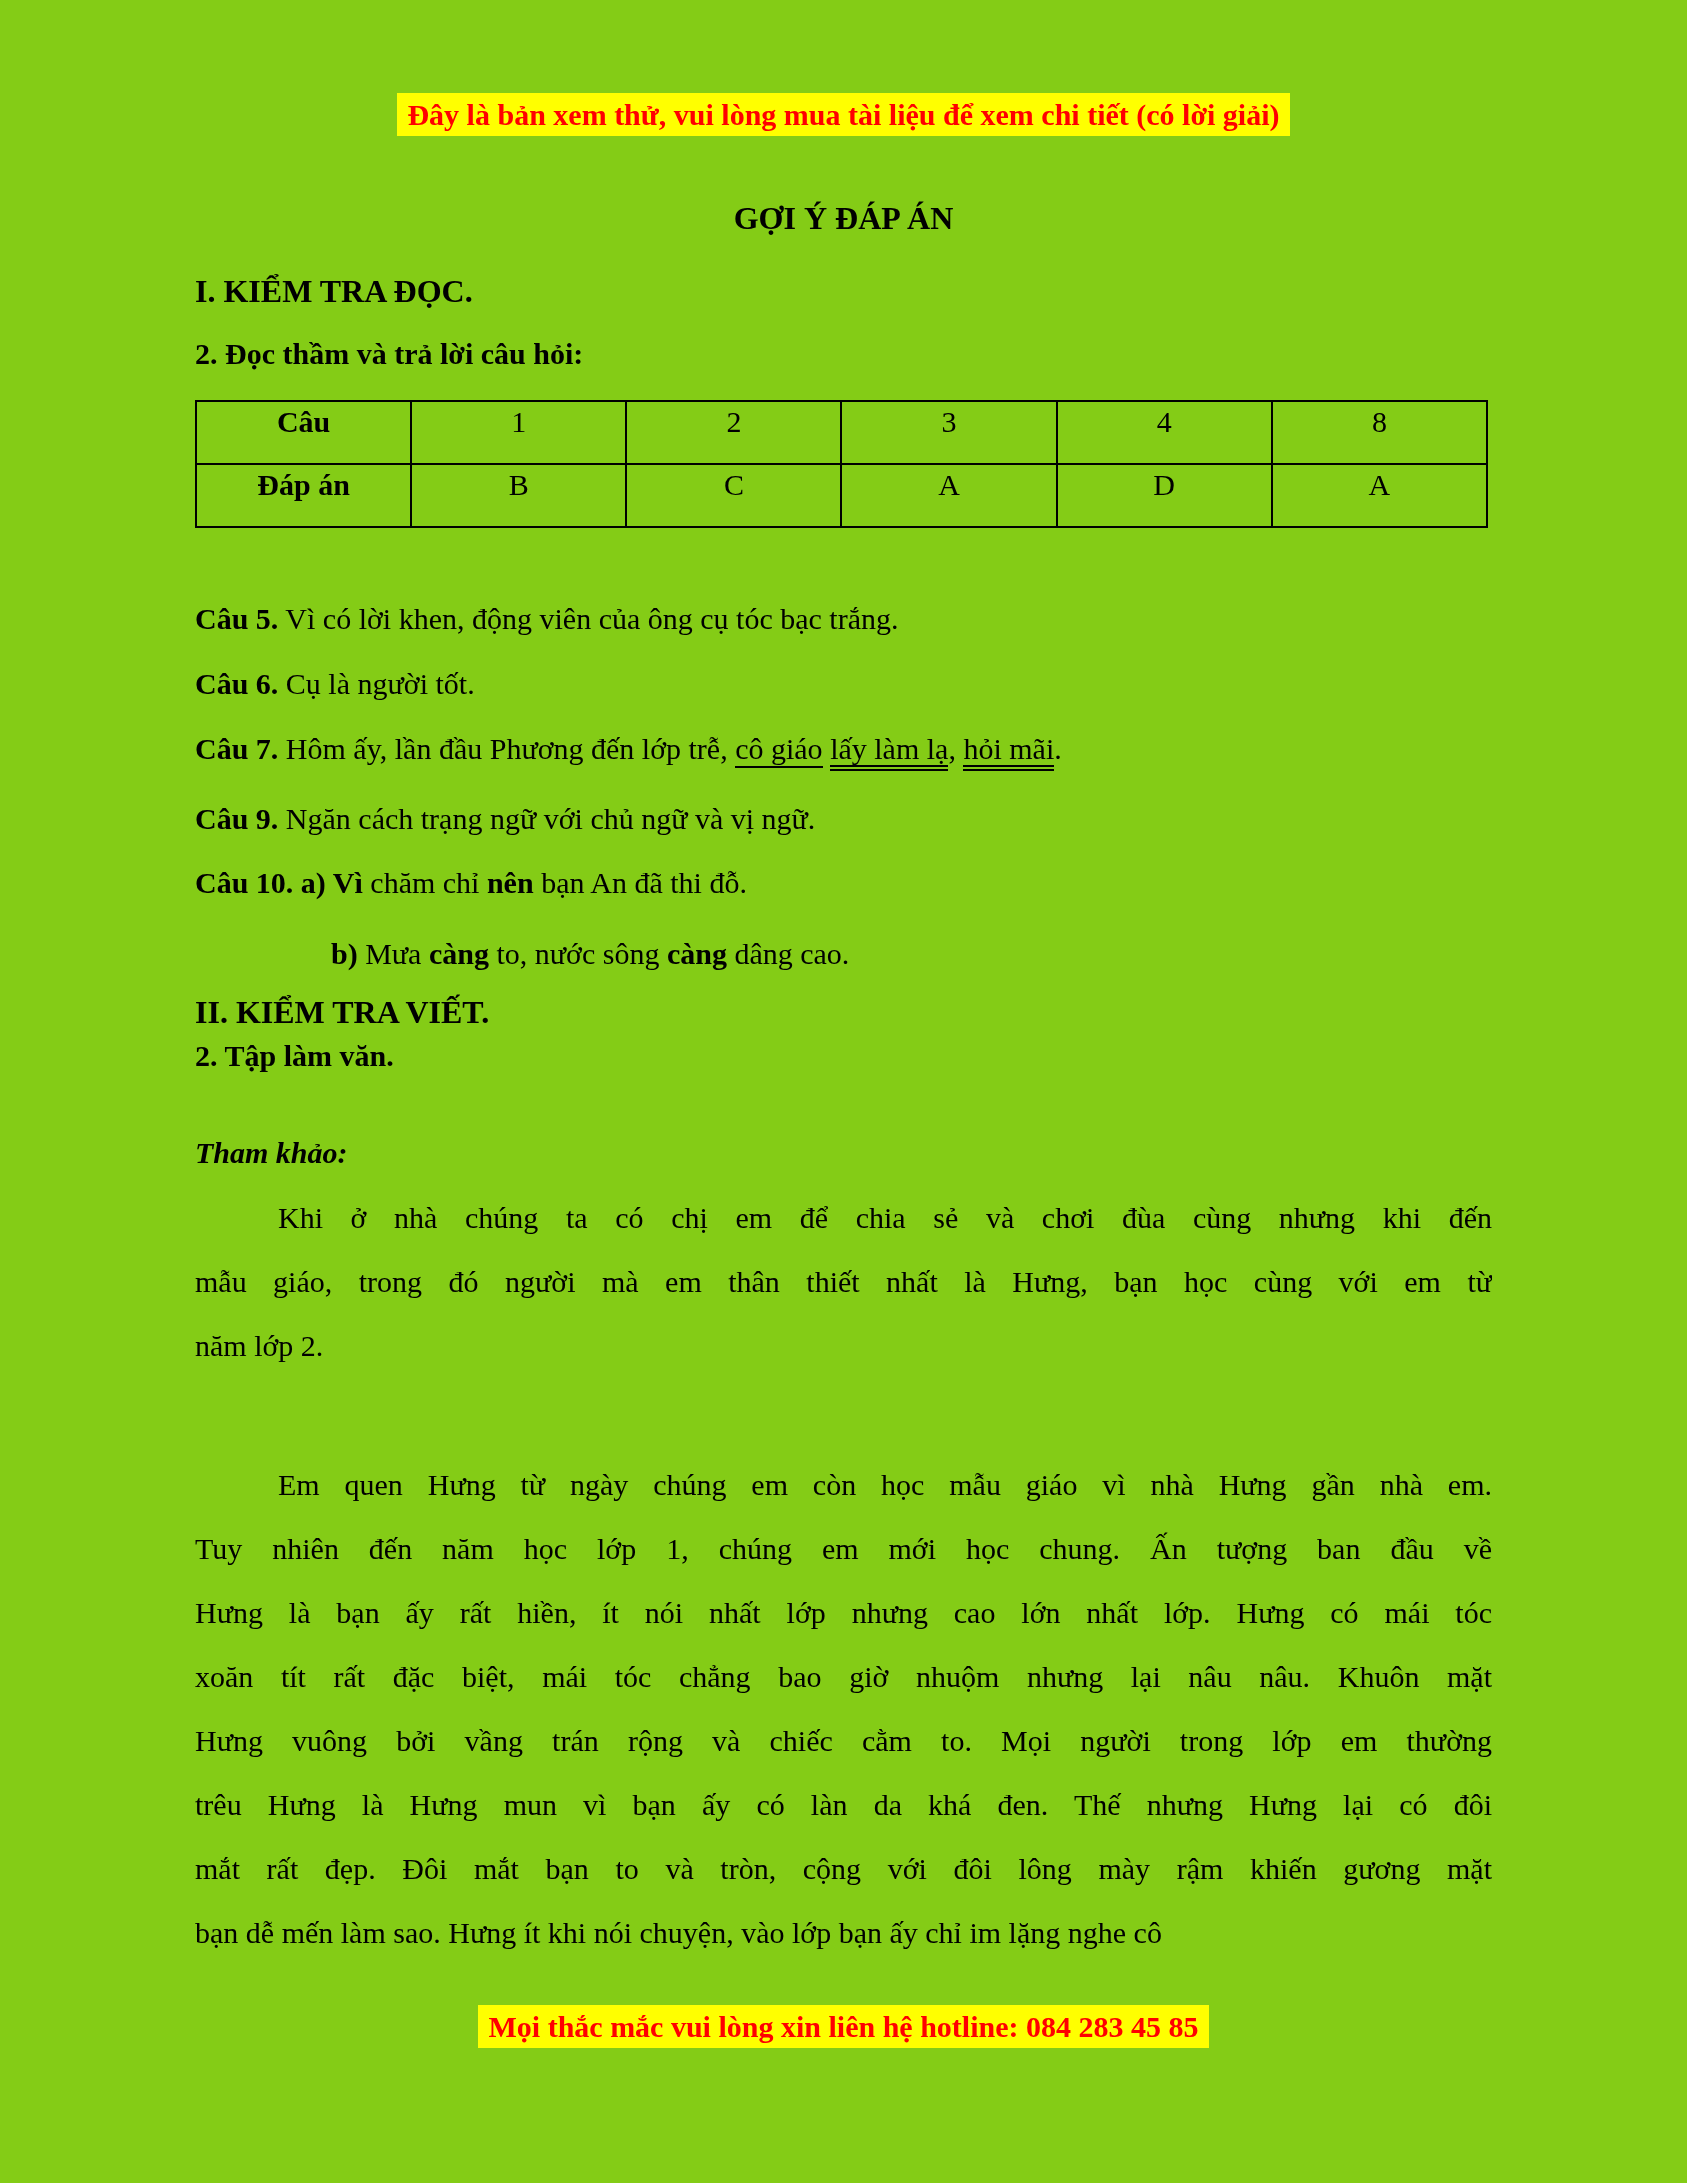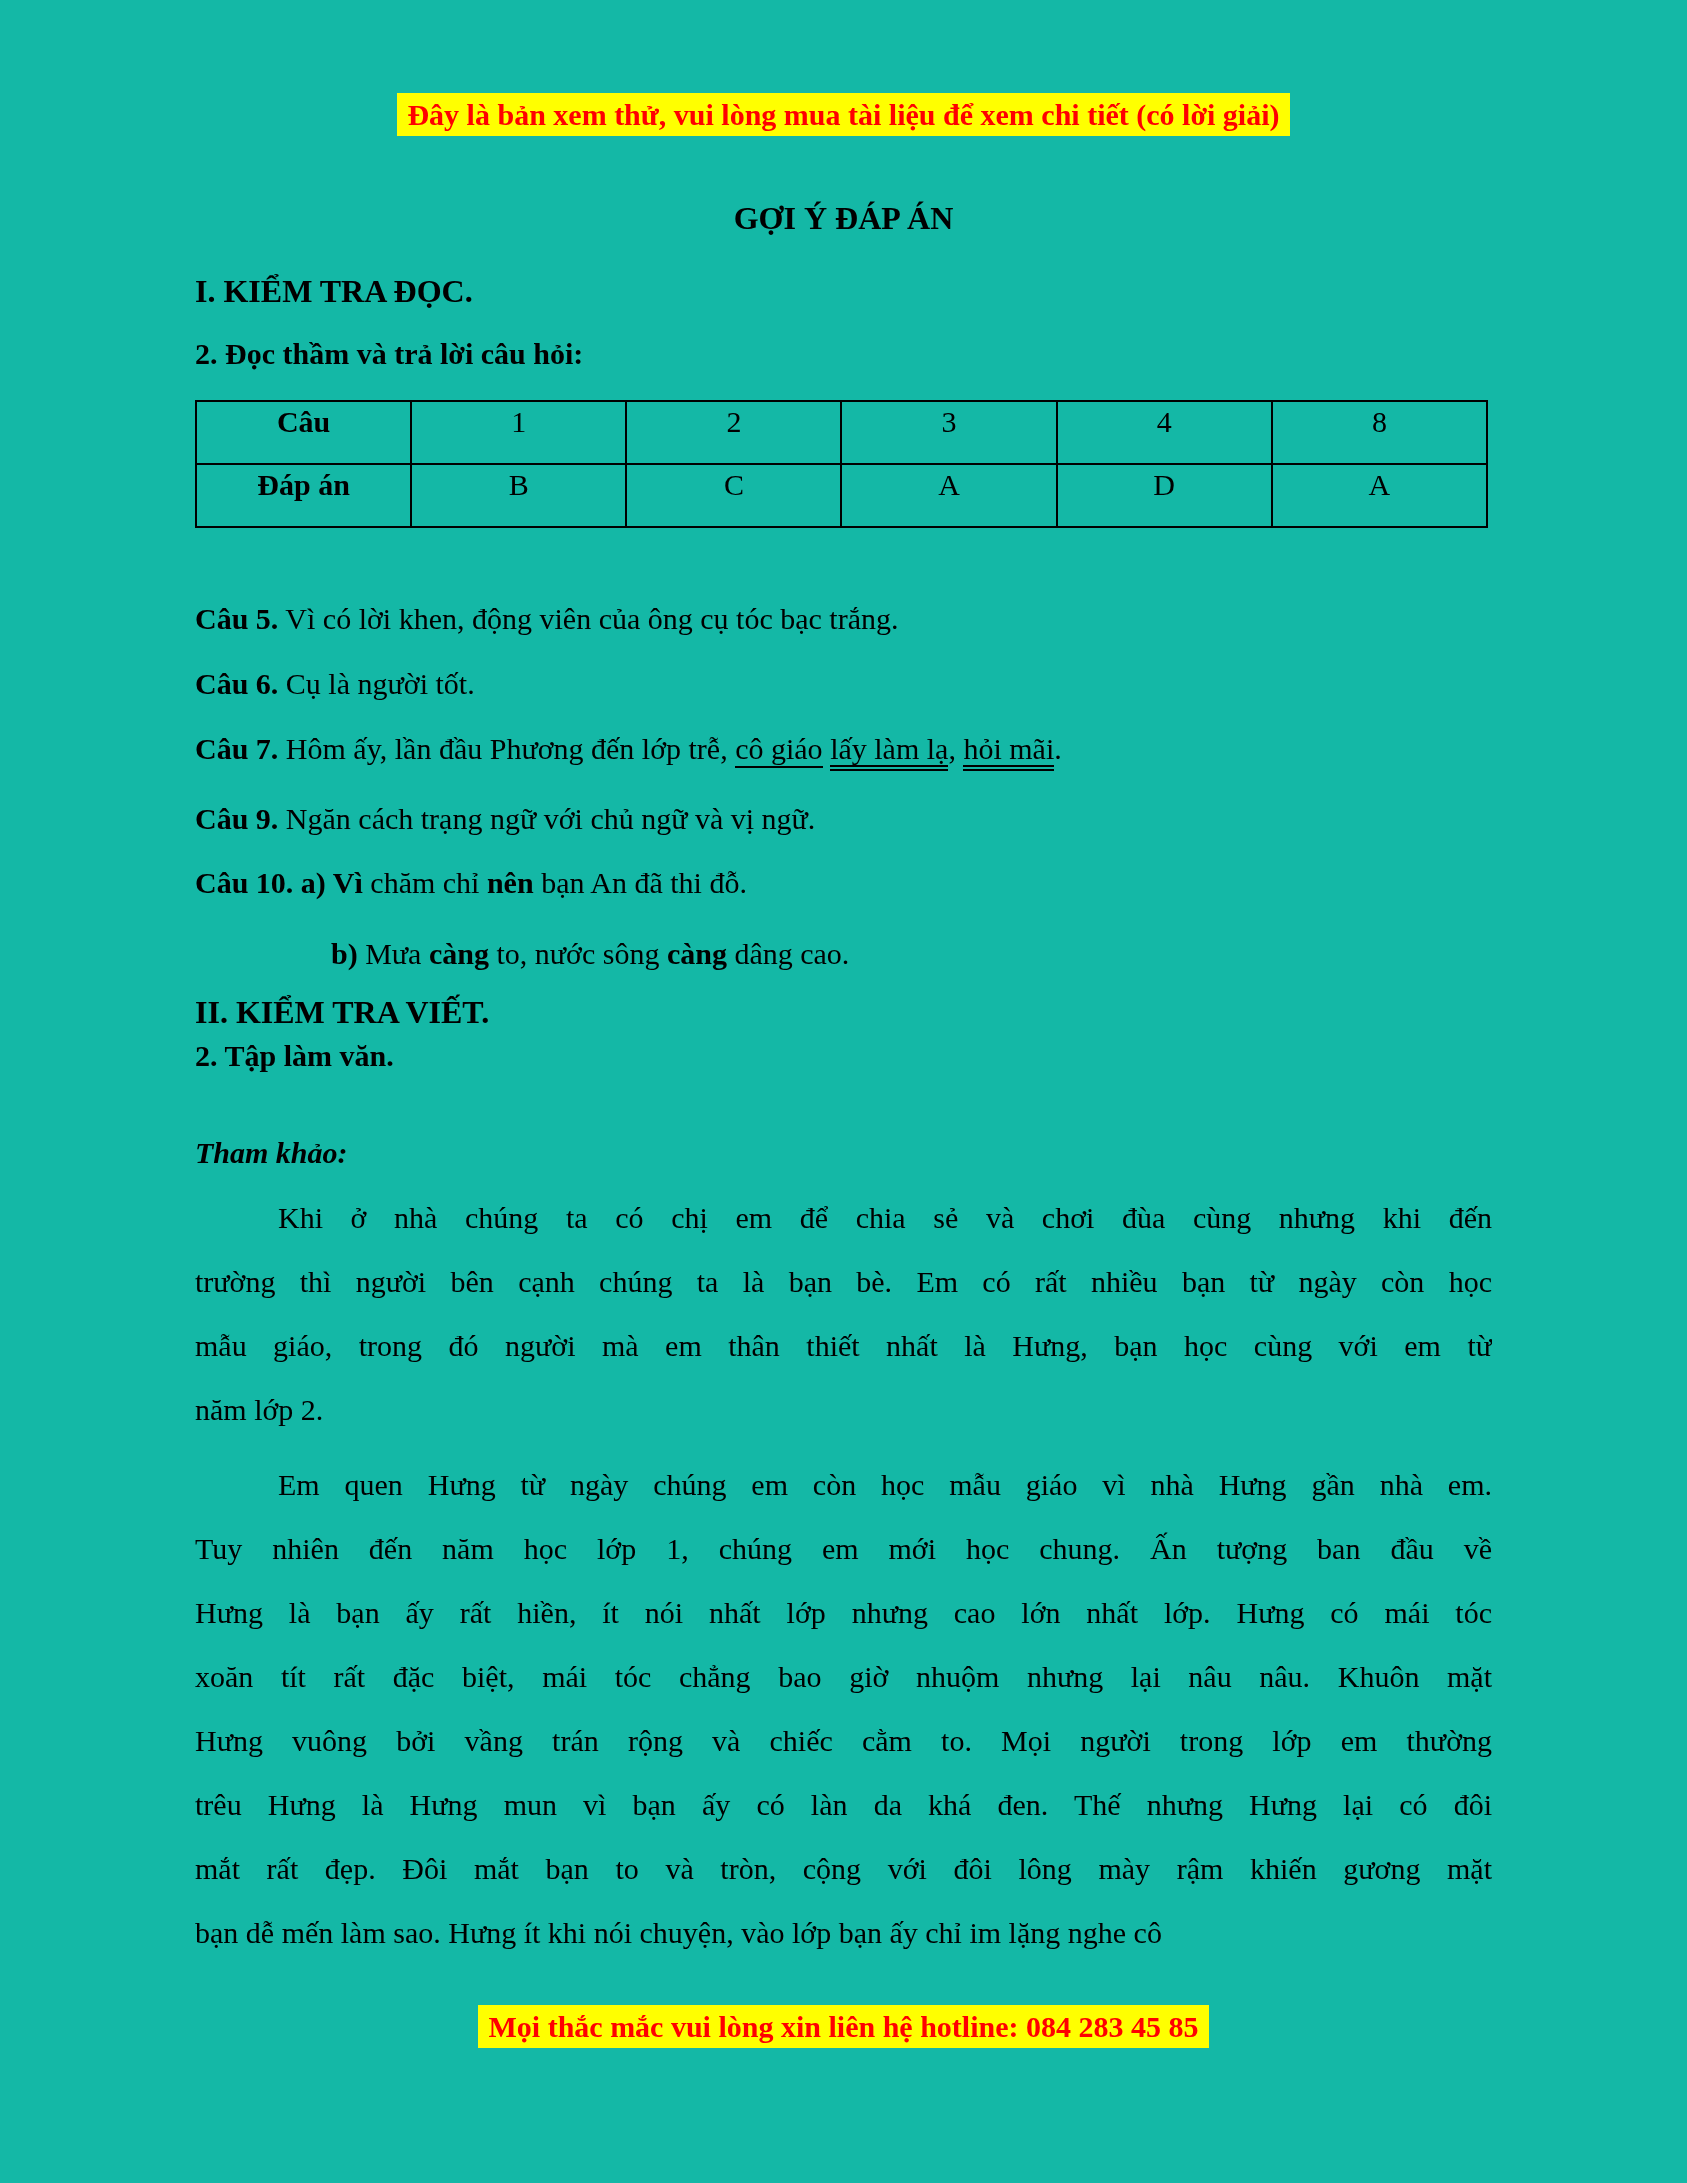--- a/index.html
+++ b/index.html
@@ -1,21 +1,21 @@
 <!DOCTYPE html>
 <html style="font-size:10.6px"><head>
 <meta charset="utf-8">
 <style>
   * { margin: 0; padding: 0; box-sizing: border-box; }
   html, body { background: #ffffff; }
   .page {
     position: relative;
     width: 1687px;
     height: 2183px;
-    background: #14b8a6;
+    background: #84cc16;
     font-family: "Liberation Serif", "DejaVu Serif", serif;
     color: #000000;
     overflow: hidden;
   }
   .abs { position: absolute; }
   .center { left: 0; width: 1687px; text-align: center; }
   .content { left: 195px; width: 1297px; }
 
   .hl-band {
     display: inline-block;
@@ -127,21 +127,20 @@
   <div class="abs content ansline b-indent" style="top:934px;">
     <b>b)</b><span> Mưa </span><b>càng</b><span> to, nước sông </span><b>càng</b><span> dâng cao.</span>
   </div>
 
   <div class="abs content h1" style="top:992px;">II. KIỂM TRA VIẾT.</div>
   <div class="abs content h2" style="top:1029px;margin-top:7px;">2. Tập làm văn.</div>
   <div class="abs content h2i" style="top:1133px;">Tham khảo:</div>
 
   <div class="abs content para" style="top:1186px;">
     <div class="pline indent">Khi ở nhà chúng ta có chị em để chia sẻ và chơi đùa cùng nhưng khi đến</div>
-    <div class="pline">trường thì người bên cạnh chúng ta là bạn bè. Em có rất nhiều bạn từ ngày còn học</div>
     <div class="pline">mẫu giáo, trong đó người mà em thân thiết nhất là Hưng, bạn học cùng với em từ</div>
     <div class="pline last">năm lớp 2.</div>
   </div>
 
   <div class="abs content para" style="top:1453px;">
     <div class="pline indent">Em quen Hưng từ ngày chúng em còn học mẫu giáo vì nhà Hưng gần nhà em.</div>
     <div class="pline">Tuy nhiên đến năm học lớp 1, chúng em mới học chung. Ấn tượng ban đầu về</div>
     <div class="pline">Hưng là bạn ấy rất hiền, ít nói nhất lớp nhưng cao lớn nhất lớp. Hưng có mái tóc</div>
     <div class="pline">xoăn tít rất đặc biệt, mái tóc chẳng bao giờ nhuộm nhưng lại nâu nâu. Khuôn mặt</div>
     <div class="pline">Hưng vuông bởi vầng trán rộng và chiếc cằm to. Mọi người trong lớp em thường</div>

